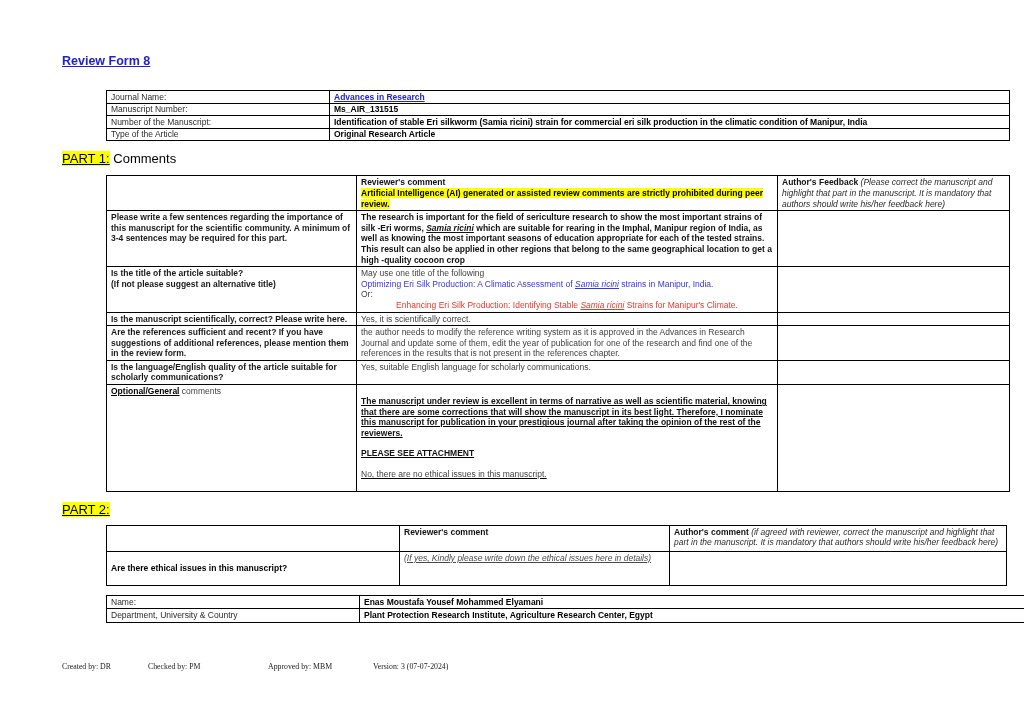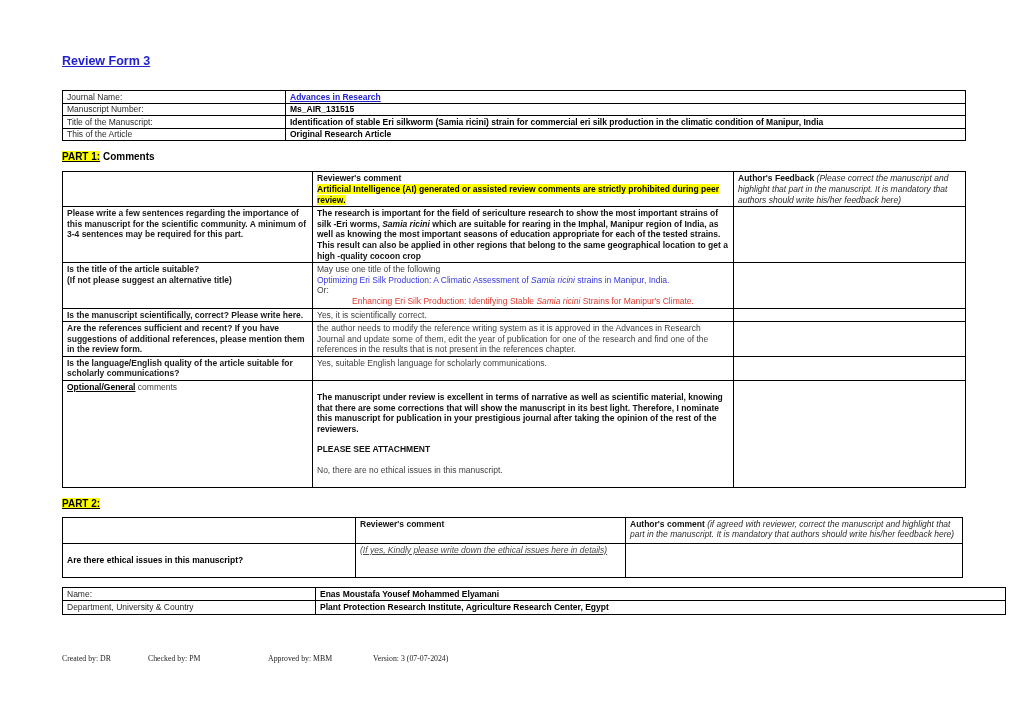--- a/index.html
+++ b/index.html
@@ -9,51 +9,51 @@
     font-family:"Liberation Sans", sans-serif; color:#000;
     overflow:hidden;
   }
   .page { padding:54px 0 0 62px; width:1024px; height:724px; }
 
   .doc-title {
     font-size:12.5px; font-weight:bold; color:#2222cc;
     text-decoration:underline; margin:0 0 0 0;
   }
 
-  table { border-collapse:collapse; table-layout:fixed; }
+  table { border-collapse:collapse; table-layout:fixed;margin-left:44px; }
   td {
     border:1px solid #000; vertical-align:top;
     padding:1px 4px; font-size:8.5px; line-height:10.6px;
     overflow:hidden;
   }
 
   
   .info-table { margin-top:22px; width:903px; }
   .info-table td { height:12px; padding-top:0.5px; padding-bottom:0.5px; }
   .cell-label { color:#2b2b2b; }
   .cell-value { font-weight:bold; }
   .journal-link { color:#2222cc; font-weight:bold; text-decoration:underline; cursor:pointer; }
 
-  .section-heading { margin-top:10px; font-size:10px; font-weight:bold; }
+  .section-heading { margin-top:10px; font-size:13px; font-weight:normal; }
   .hl-underline { background:#ffff00; text-decoration:underline; }
 
   
   .part1-table { margin-top:9px; width:903px; }
   .q-cell { font-weight:bold; color:#1a1a1a; }
   .a-regular { color:#3f3f3f; }
   .a-bold { font-weight:bold; color:#111; }
-  .species { font-style:italic; }
+  .species { font-style:italic;text-decoration:underline; }
   .opt-blue { color:#3636e0; }
   .opt-red  { color:#e03a2f;text-align:center; }
   .ai-notice { background:#ffff00; font-weight:bold; }
   .author-note { font-style:italic; color:#2b2b2b; }
   .bold-head { font-weight:bold; color:#111; }
   .underline-bold { font-weight:bold; text-decoration:underline; }
   .optional-suffix { font-weight:normal; color:#3f3f3f; }
-  .general-cell { padding-top:11px; }
+  .general-cell { padding-top:11px;text-decoration:underline; }
   .general-cell .para { margin:0 0 10px 0; }
 
   
   .part2-table { margin-top:8px; width:900px; }
   .hint-italic { font-style:italic; text-decoration:underline; color:#4a4a4a;text-align:center; }
   .eth-q { font-weight:bold; vertical-align:middle; }
 
   
   .details-heading { margin-top:13px; font-size:9px; font-weight:bold; text-decoration:underline; }
   .details-table { margin-top:9px; width:943px; }
@@ -68,42 +68,42 @@
   .f-created  { left:0; }
   .f-checked  { left:86px; }
   .f-approved { left:206px; }
   .f-version  { left:311px; }
 </style>
 </head>
 <body>
 
 <div class="page">
 
-  <div class="doc-title">Review Form 3</div>
+  <div class="doc-title">Review Form 8</div>
 
   <table class="info-table">
     <colgroup>
         <col style="width:223px">
         <col style="width:680px">
       </colgroup>
     <tbody>
         <tr>
       <td class="cell-label">Journal Name:</td>
       <td><span class="journal-link">Advances in Research</span></td>
     </tr>
     <tr>
       <td class="cell-label">Manuscript Number:</td>
       <td class="cell-value">Ms_AIR_131515</td>
     </tr>
     <tr>
-      <td class="cell-label">Title of the Manuscript:</td>
+      <td class="cell-label">Number of the Manuscript:</td>
       <td class="cell-value">Identification of stable Eri silkworm (Samia ricini) strain for commercial eri silk production in the climatic condition of Manipur, India</td>
     </tr>
     <tr>
-      <td class="cell-label">This of the Article</td>
+      <td class="cell-label">Type of the Article</td>
       <td class="cell-value">Original Research Article</td>
     </tr>
   </tbody>
     </table>
 
   <div class="section-heading">
     <span class="hl-underline">PART 1:</span>
     <span>Comments</span>
   </div>
 

